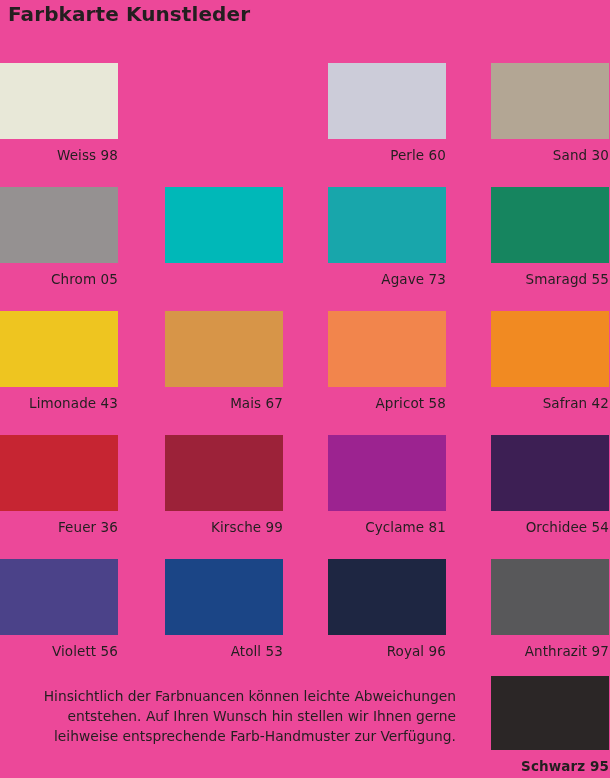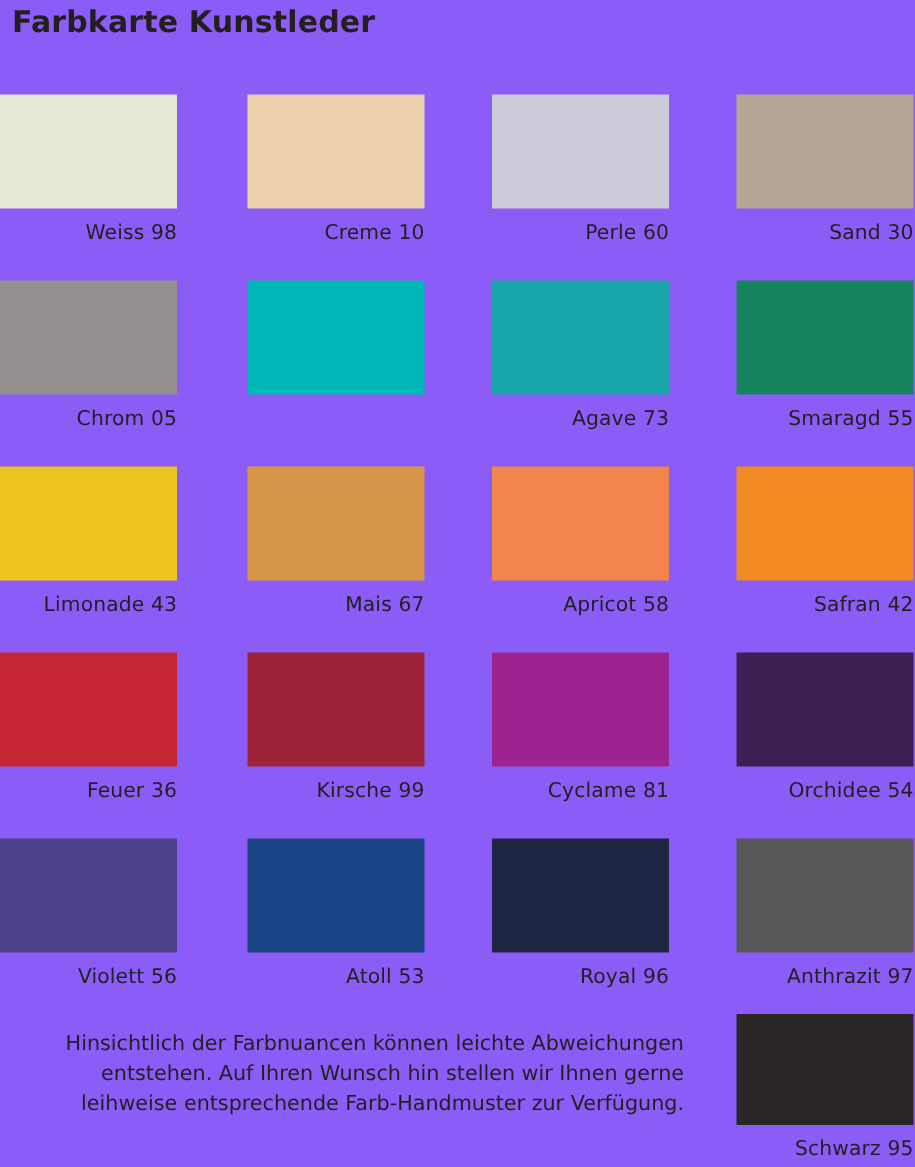--- a/index.html
+++ b/index.html
@@ -12,21 +12,21 @@
     height: 778px;
     position: relative;
     font-family: "DejaVu Sans", sans-serif;
     color: #231f20;
     overflow: hidden;
   }
   .page {
     position: relative;
     width: 610px;
     height: 778px;
-    background: #8b5cf6;
+    background: #ec4899;
   }
   .page-title {
     position: absolute;
     left: 8px;
     top: 2px;
     font-size: 20px;
     font-weight: bold;
     letter-spacing: 0.1px;
     color: #231f20;
     white-space: nowrap;
@@ -74,42 +74,39 @@
     font-size: 13.8px;
     line-height: 1.45;
     color: #231f20;
     text-align: right;
   }
   .final-swatch {
     position: absolute;
     left: 491px;
     top: 676px;
     width: 104px;
+    font-weight: bold;
   }
   .final-swatch .swatch-chip {
     width: 118px;
     height: 74px;
   }
 </style>
 </head>
 <body>
 
 <div class="page">
 
   <div class="page-title">Farbkarte Kunstleder</div>
 
   <div class="swatch-grid">
       <div class="swatch-row">
         <div class="swatch-cell col0">
           <div class="swatch-chip" style="background: rgb(232, 232, 216);"></div>
           <div class="swatch-label">Weiss 98</div>
-        </div>
-        <div class="swatch-cell col1">
-          <div class="swatch-chip" style="background: rgb(236, 208, 172);"></div>
-          <div class="swatch-label">Creme 10</div>
         </div>
         <div class="swatch-cell col2">
           <div class="swatch-chip" style="background: rgb(204, 204, 217);"></div>
           <div class="swatch-label">Perle 60</div>
         </div>
         <div class="swatch-cell col3">
           <div class="swatch-chip" style="background: rgb(179, 166, 148);"></div>
           <div class="swatch-label">Sand 30</div>
         </div>
       </div>

